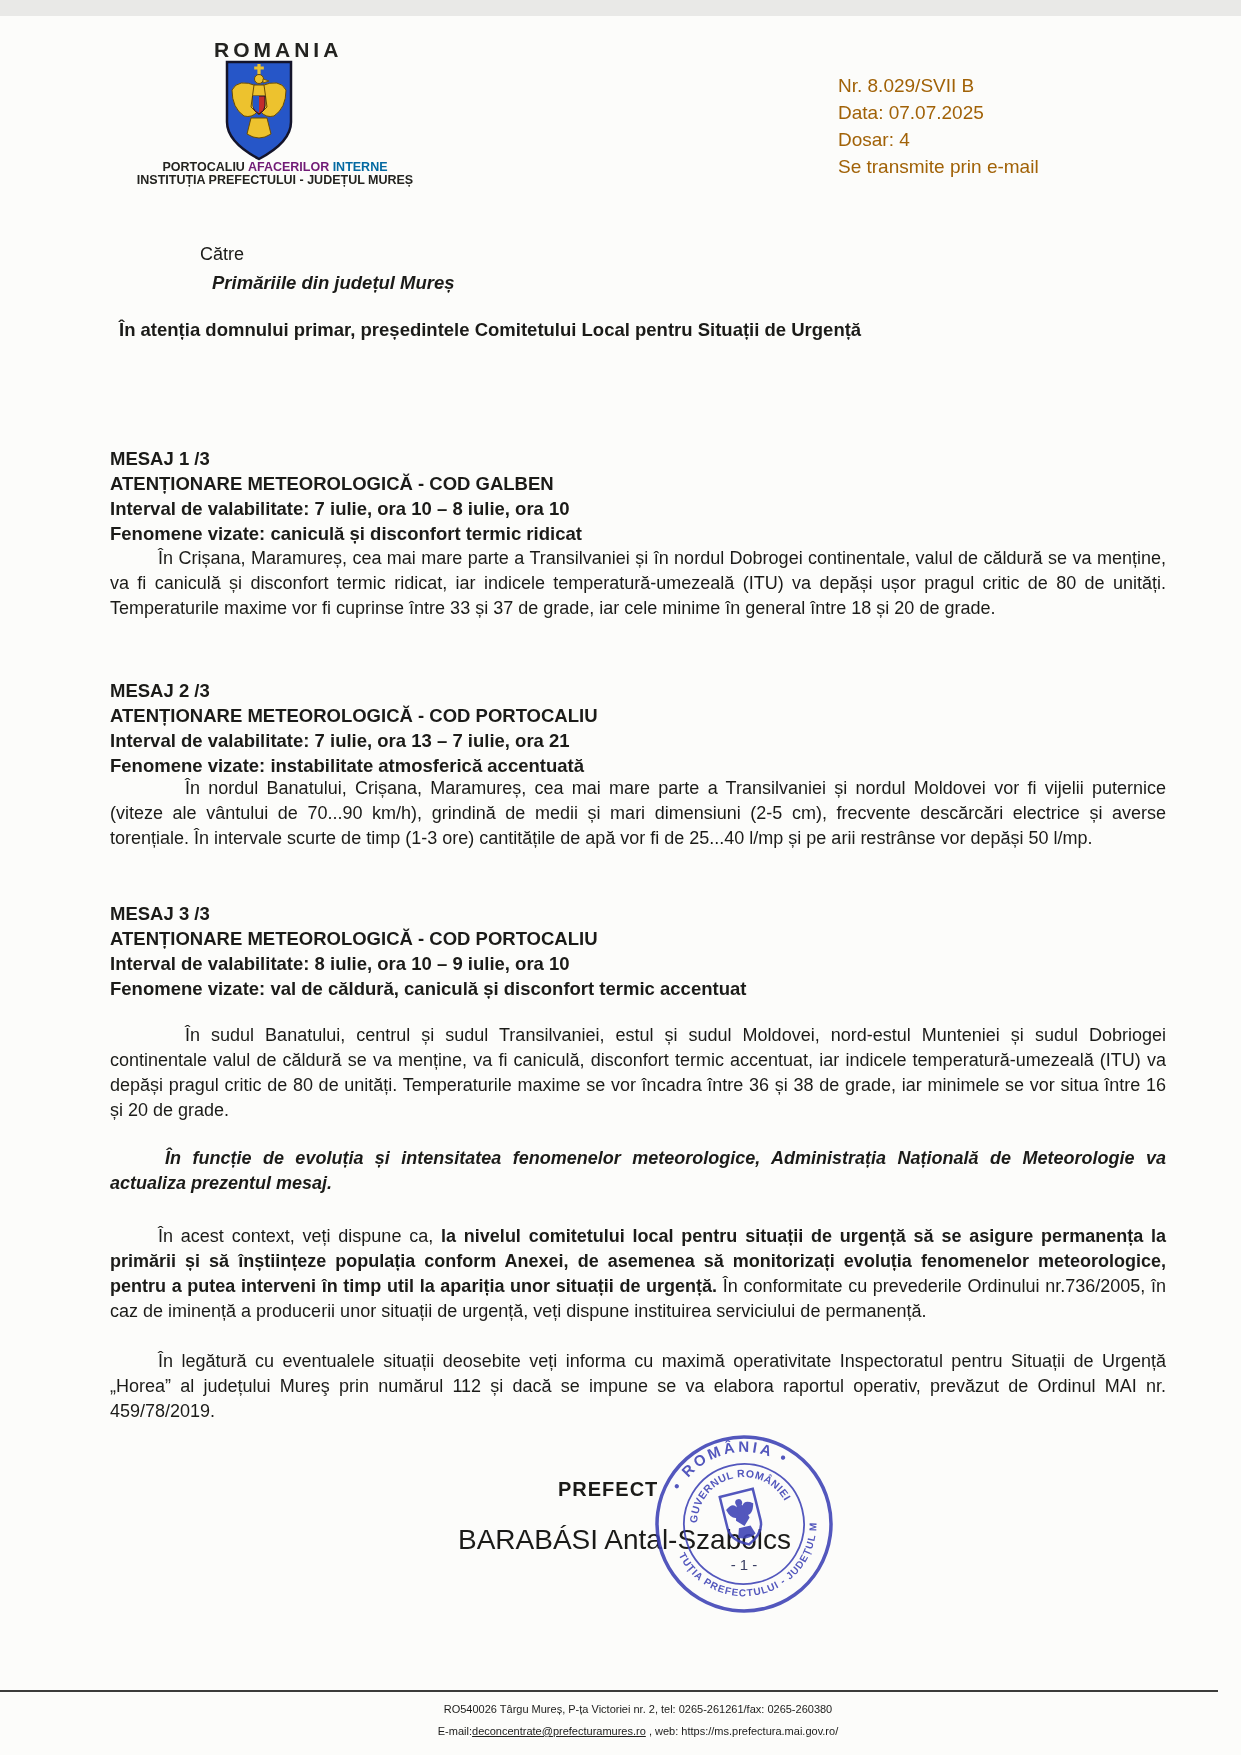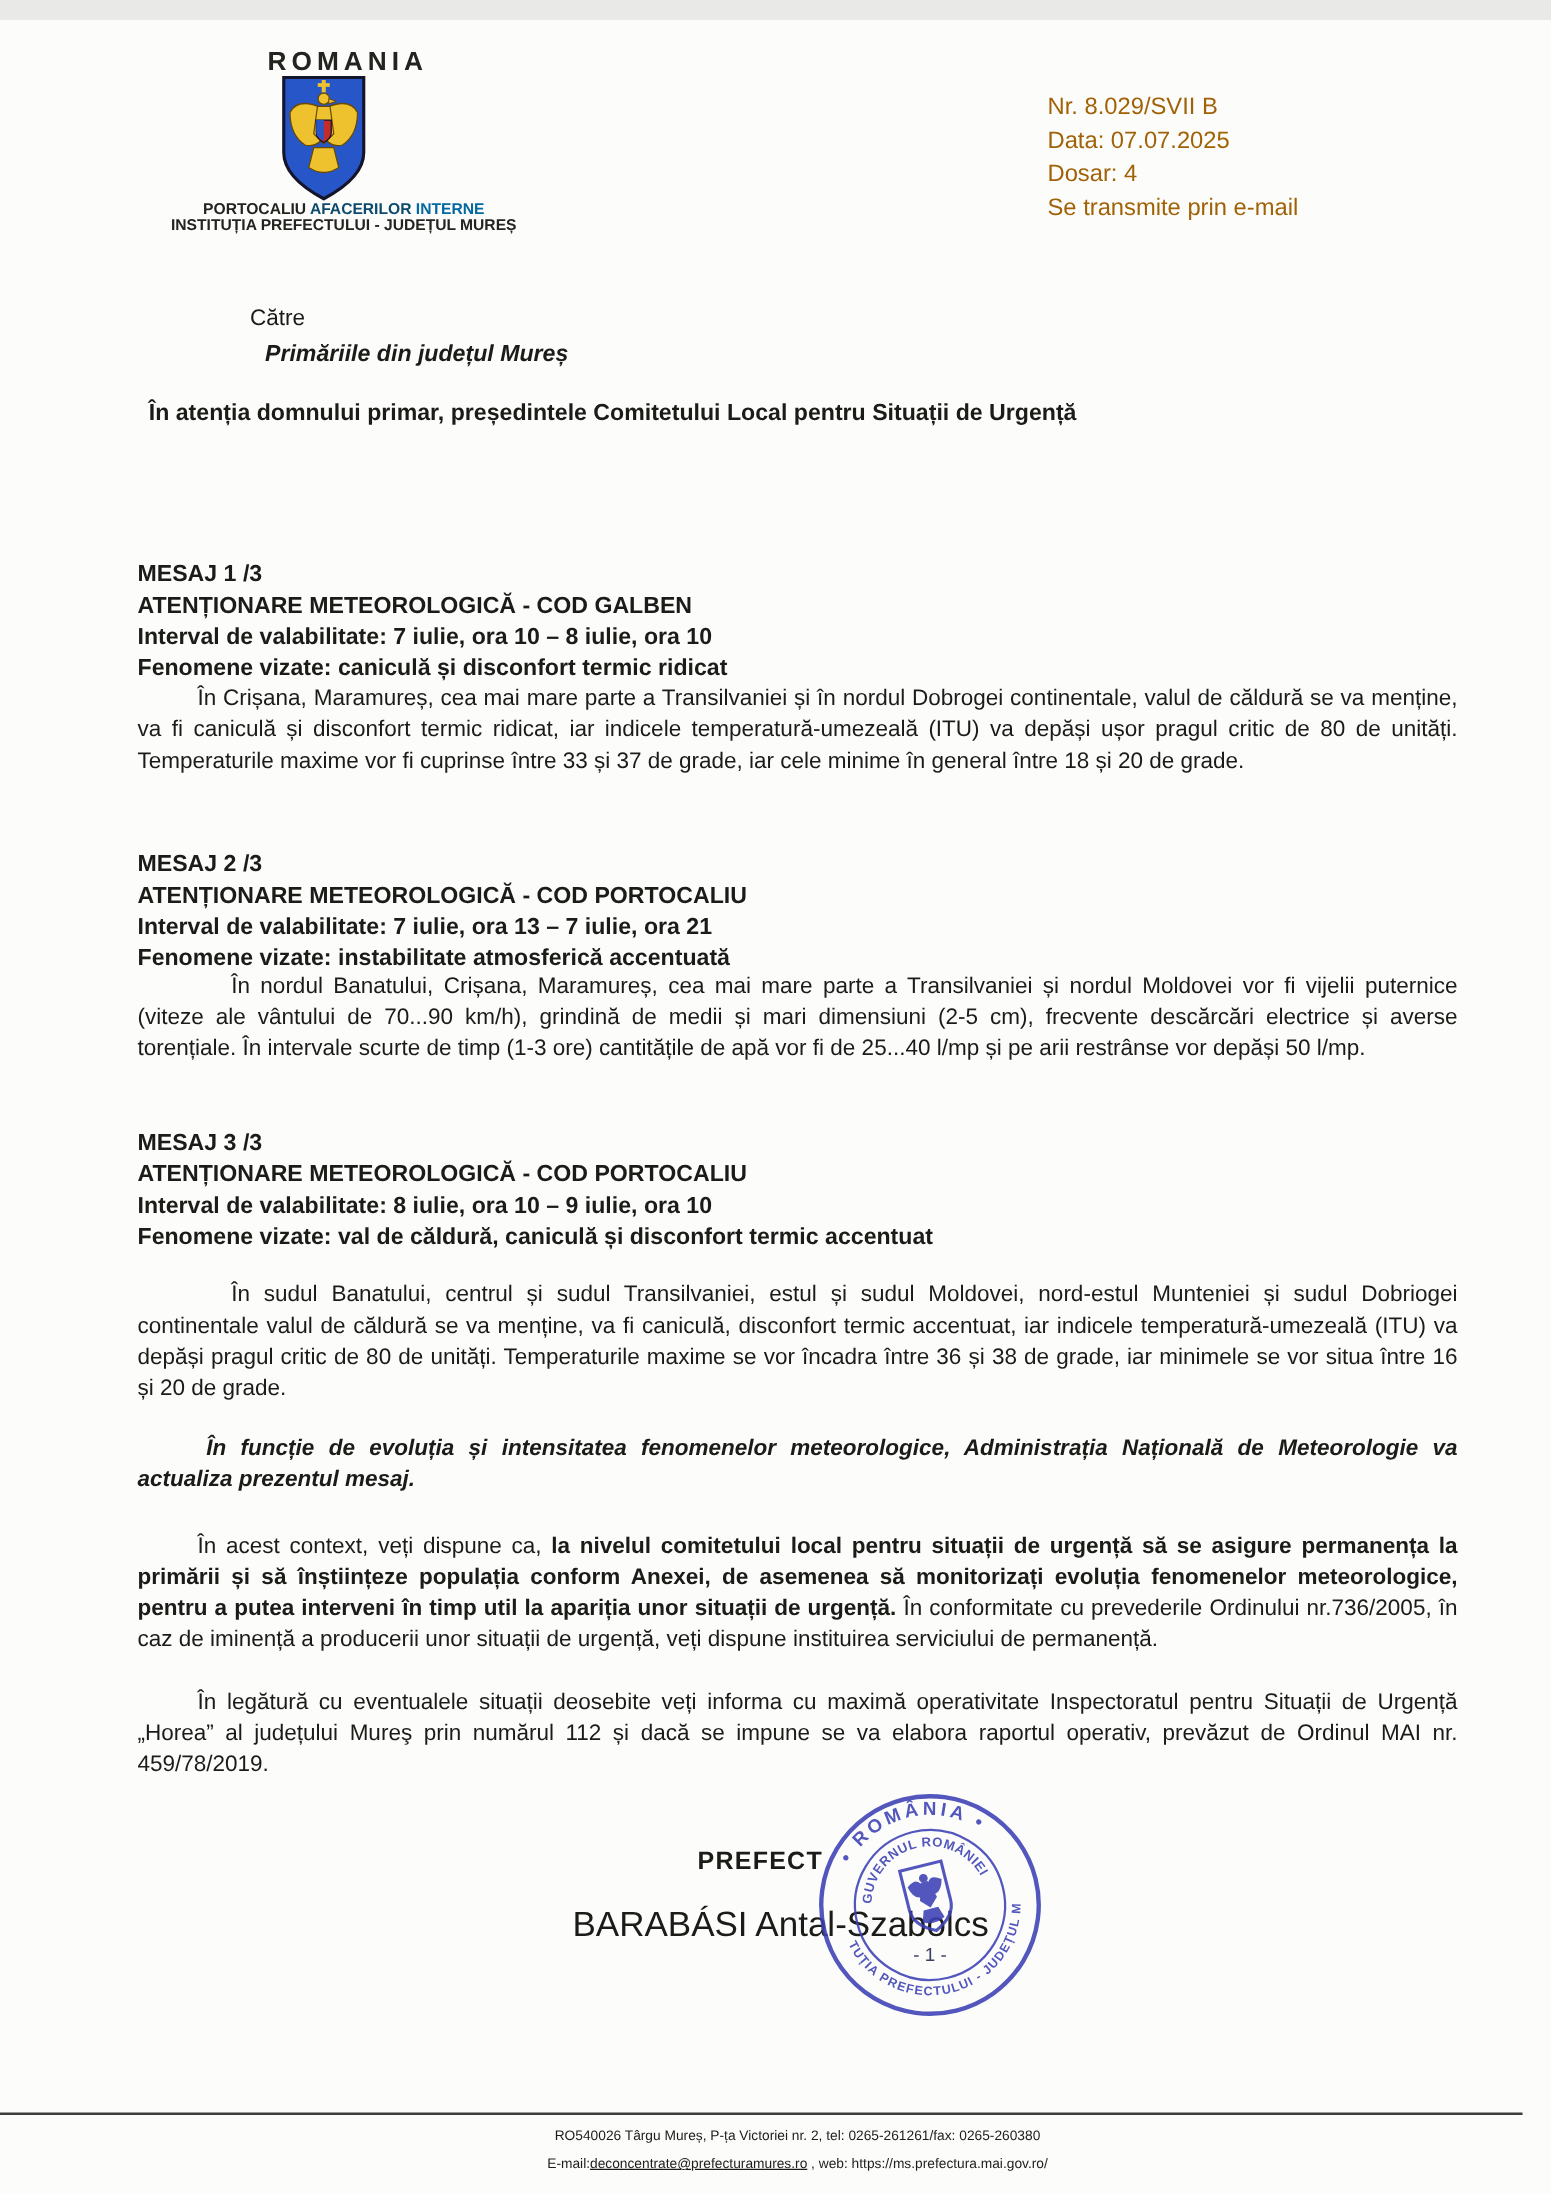--- a/index.html
+++ b/index.html
@@ -65,21 +65,21 @@
 
       <path d="M27,58 h16 l4,16 q-12,8 -24,0 Z" fill="#edc22e" stroke="#6b4a00" stroke-width="1"></path>
 
       <path d="M29,36 h12 v10 q0,5 -6,8 q-6,-3 -6,-8 Z" fill="#c22c2c" stroke="#14142a" stroke-width="1"></path>
       <path d="M29,36 h6 v16.5 q-6,-3 -6,-6.5 Z" fill="#2656c8"></path>
     </svg>
   </div>
 
   <div class="abs ministry" style="left:110px;top:145px;">
     <div><span style="color:#23231f;">PORTOCALIU</span>
-      <span style="color:#0c4a6e;">AFACERILOR</span>
+      <span style="color:#701a75;">AFACERILOR</span>
       <span style="color:#0369a1;">INTERNE</span></div>
     <div>INSTITUȚIA PREFECTULUI - JUDEȚUL MUREȘ</div>
   </div>
 
   <div class="abs meta-block" style="left:838px;top:56px;">
     <div>Nr. 8.029/SVII B</div>
     <div>Data: 07.07.2025</div>
     <div>Dosar: 4</div>
     <div>Se transmite prin e-mail</div>
   </div>

